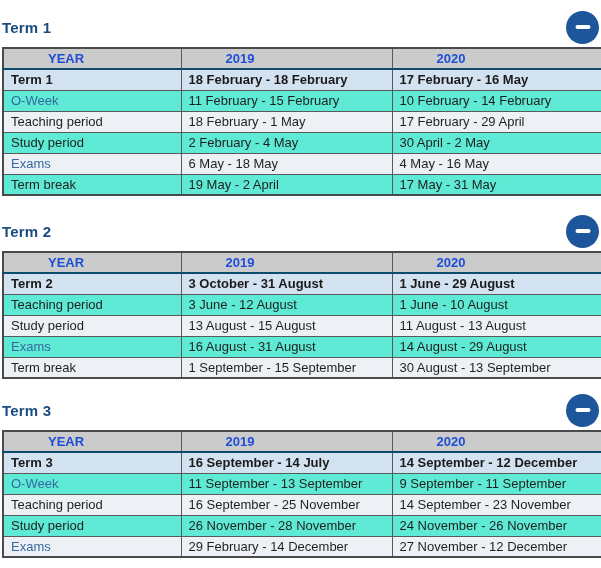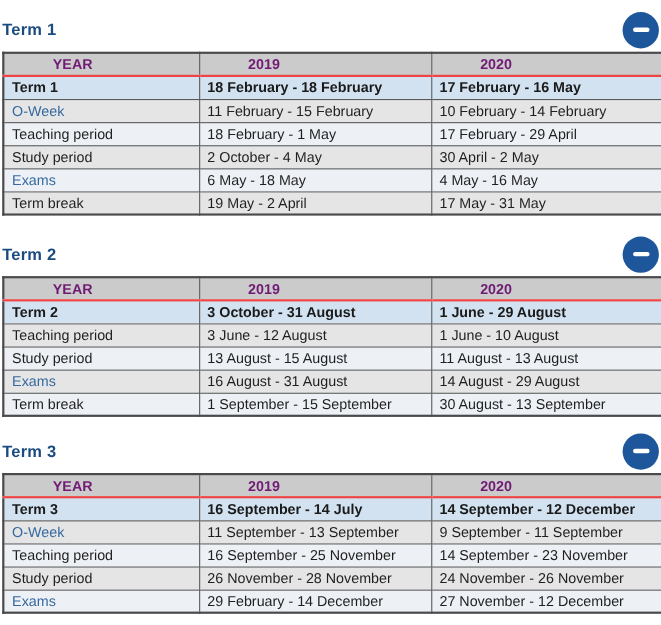--- a/index.html
+++ b/index.html
@@ -44,31 +44,31 @@
     height: 21px;
     padding: 0 7px;
     font-size: 13px;
     border: 1px solid #58595b;
     text-align: left;
     vertical-align: middle;
     white-space: nowrap; overflow: hidden;
   }
   table.term-table thead th {
     background: #cbcbcb;
-    color: #701a75;
+    color: #1d4ed8;
     font-weight: bold;
-    border-bottom: 2px solid #ef4444;
+    border-bottom: 2px solid #0c4a6e;
     padding-left: 44px;
   }
   tbody tr.hl td {
     background: #d2e2f1;
     font-weight: bold;
     color: #1a1a1a;
   }
-  tbody tr td { background: #e5e5e5; color: #1f1f1f; }
+  tbody tr td { background: #5eead4; color: #1f1f1f; }
   tbody tr:nth-child(odd):not(.hl) td { background: #edf1f6; }
   a.cell-link { color: #35699f; text-decoration: none; }
   .col-label { width: 178px; }
   .col-2019 { width: 211px; }
 </style>
 </head>
 <body>
 
 <section>
   <div class="sec-head first">
@@ -101,21 +101,21 @@
         <td>11 February - 15 February</td>
         <td>10 February - 14 February</td>
       </tr>
       <tr>
         <td>Teaching period</td>
         <td>18 February - 1 May</td>
         <td>17 February - 29 April</td>
       </tr>
       <tr>
         <td>Study period</td>
-        <td>2 October - 4 May</td>
+        <td>2 February - 4 May</td>
         <td>30 April - 2 May</td>
       </tr>
       <tr>
         <td><a href="#" class="cell-link">Exams</a></td>
         <td>6 May - 18 May</td>
         <td>4 May - 16 May</td>
       </tr>
       <tr>
         <td>Term break</td>
         <td>19 May - 2 April</td>

